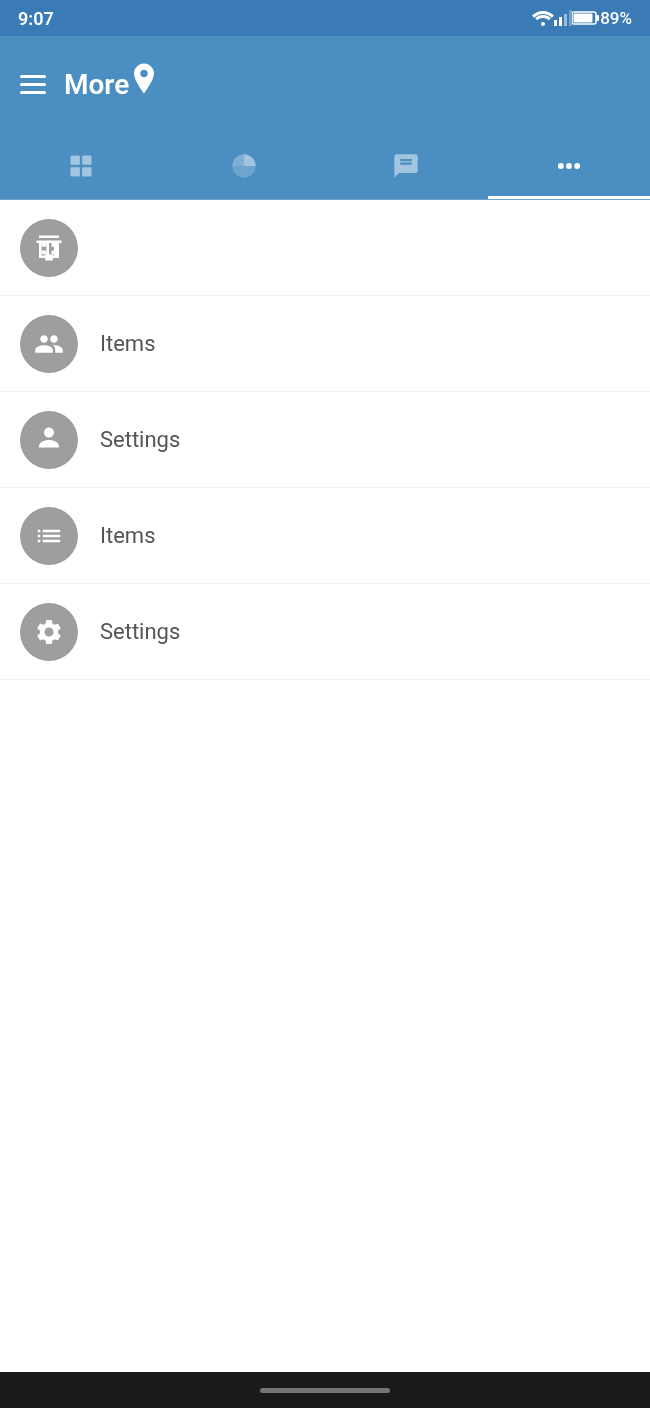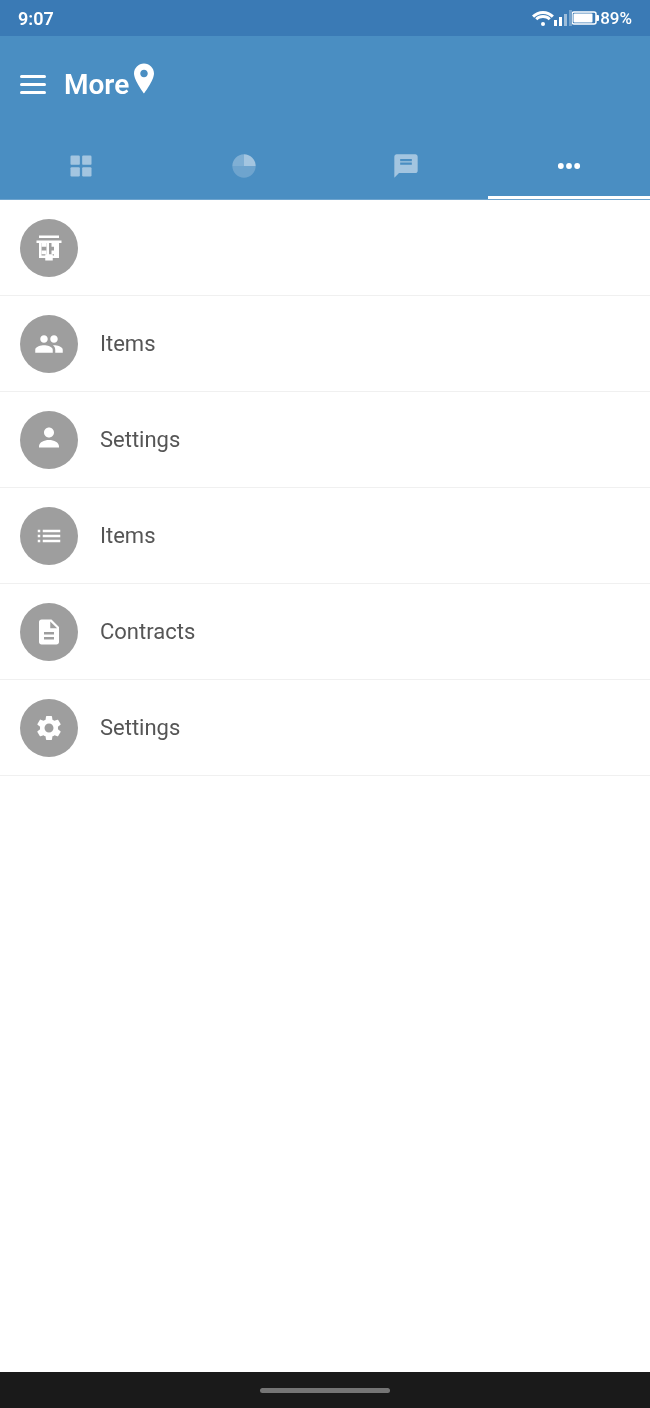--- a/index.html
+++ b/index.html
@@ -291,28 +291,20 @@
 
   <div class="menu-item">
     <div class="menu-icon-circle">
       <svg viewBox="0 0 24 24">
         <path d="M3 13h2v-2H3v2zm0 4h2v-2H3v2zm0-8h2V7H3v2zm4 4h14v-2H7v2zm0 4h14v-2H7v2zM7 7v2h14V7H7z"></path>
       </svg>
     </div>
     <span class="menu-label">Items</span>
   </div>
 
-  <div class="menu-item">
-    <div class="menu-icon-circle">
-      <svg viewBox="0 0 24 24">
-        <path d="M14 2H6c-1.1 0-2 .9-2 2v16c0 1.1.9 2 2 2h12c1.1 0 2-.9 2-2V8l-6-6zm2 16H8v-2h8v2zm0-4H8v-2h8v2zm-3-5V3.5L18.5 9H13z"></path>
-      </svg>
-    </div>
-    <span class="menu-label">Contracts</span>
-  </div>
 
   <div class="menu-item">
     <div class="menu-icon-circle">
       <svg viewBox="0 0 24 24">
         <path d="M19.14 12.94c.04-.3.06-.61.06-.94s-.02-.64-.07-.94l2.03-1.58c.18-.14.23-.41.12-.61l-1.92-3.32c-.12-.22-.37-.29-.59-.22l-2.39.96c-.5-.38-1.03-.7-1.62-.94l-.36-2.54c-.04-.24-.24-.41-.48-.41h-3.84c-.24 0-.43.17-.47.41l-.36 2.54c-.59.24-1.13.57-1.62.94l-2.39-.96c-.22-.08-.47 0-.59.22L2.74 8.87c-.12.21-.08.47.12.61l2.03 1.58c-.05.3-.09.63-.09.94s.02.64.07.94l-2.03 1.58c-.18.14-.23.41-.12.61l1.92 3.32c.12.22.37.29.59.22l2.39-.96c.5.38 1.03.7 1.62.94l.36 2.54c.05.24.24.41.48.41h3.84c.24 0 .44-.17.47-.41l.36-2.54c.59-.24 1.13-.56 1.62-.94l2.39.96c.22.08.47 0 .59-.22l1.92-3.32c.12-.22.07-.47-.12-.61l-2.01-1.58zM12 15.6c-1.98 0-3.6-1.62-3.6-3.6s1.62-3.6 3.6-3.6 3.6 1.62 3.6 3.6-1.62 3.6-3.6 3.6z"></path>
       </svg>
     </div>
     <span class="menu-label">Settings</span>
   </div>
 

